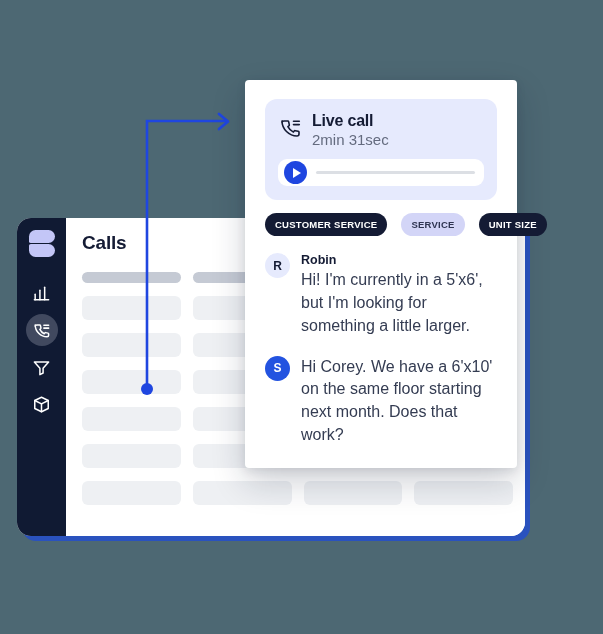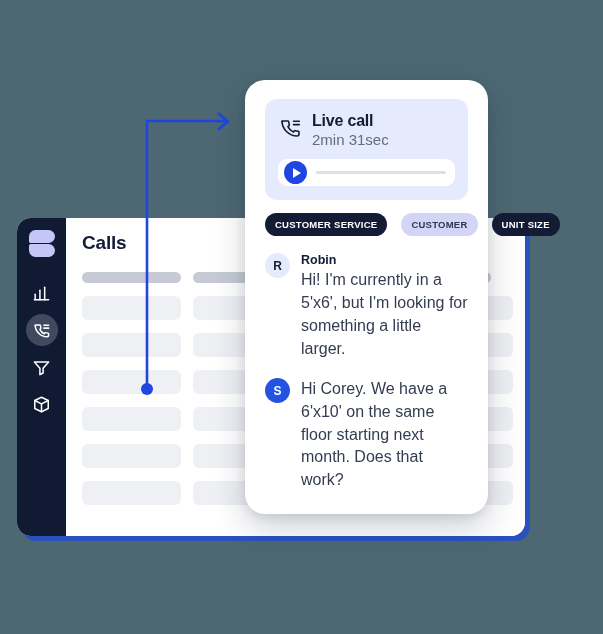--- a/index.html
+++ b/index.html
@@ -115,23 +115,23 @@
     background: #eef0f3;
     border-radius: 6px;
     margin-bottom: 13px;
   }
 
   
   .popup {
     position: absolute;
     left: 245px;
     top: 80px;
-    width: 243px;
+    width: 272px;
     background: #ffffff;
-    border-radius: 20px;
+    border-radius: 4px;
     box-shadow: 0 14px 34px rgba(16, 26, 51, 0.20), 0 3px 10px rgba(16,26,51,0.10);
     padding: 19px 20px 22px 20px;
     box-sizing: border-box;
   }
 
   .call-card {
     background: #e6eafd;
     border-radius: 12px;
     padding: 13px 13px 14px 13px;
   }
@@ -370,21 +370,21 @@
       <div class="player">
         <button class="play-btn" aria-label="Play">
           <span class="tri"></span>
         </button>
         <div class="track"></div>
       </div>
     </div>
 
     <div class="tags" id="tag-list">
         <span class="tag dark">CUSTOMER SERVICE</span>
-        <span class="tag light">CUSTOMER</span>
+        <span class="tag light">SERVICE</span>
         <span class="tag dark">UNIT SIZE</span>
       </div>
 
     <div class="messages" id="message-list">
         <div class="msg">
           <div class="avatar lav">R</div>
           <div class="msg-body">
             <div class="msg-name">Robin</div>
             <div class="msg-text">Hi! I'm currently in a 5'x6', but I'm looking for something a little larger.</div>
           </div>

